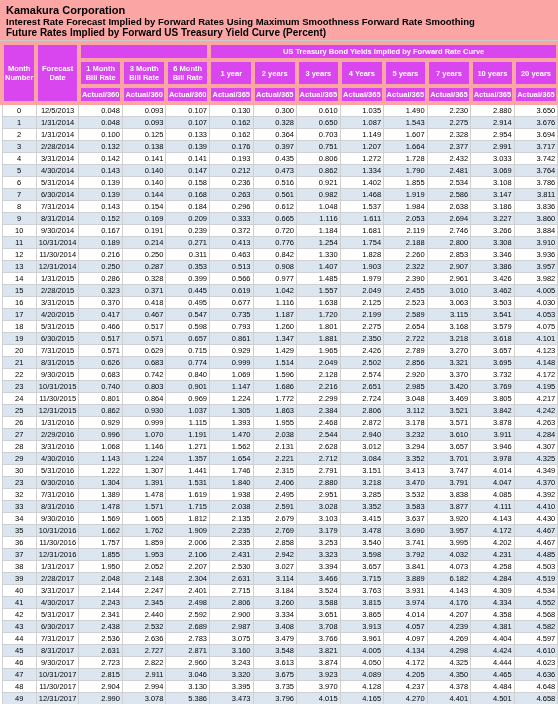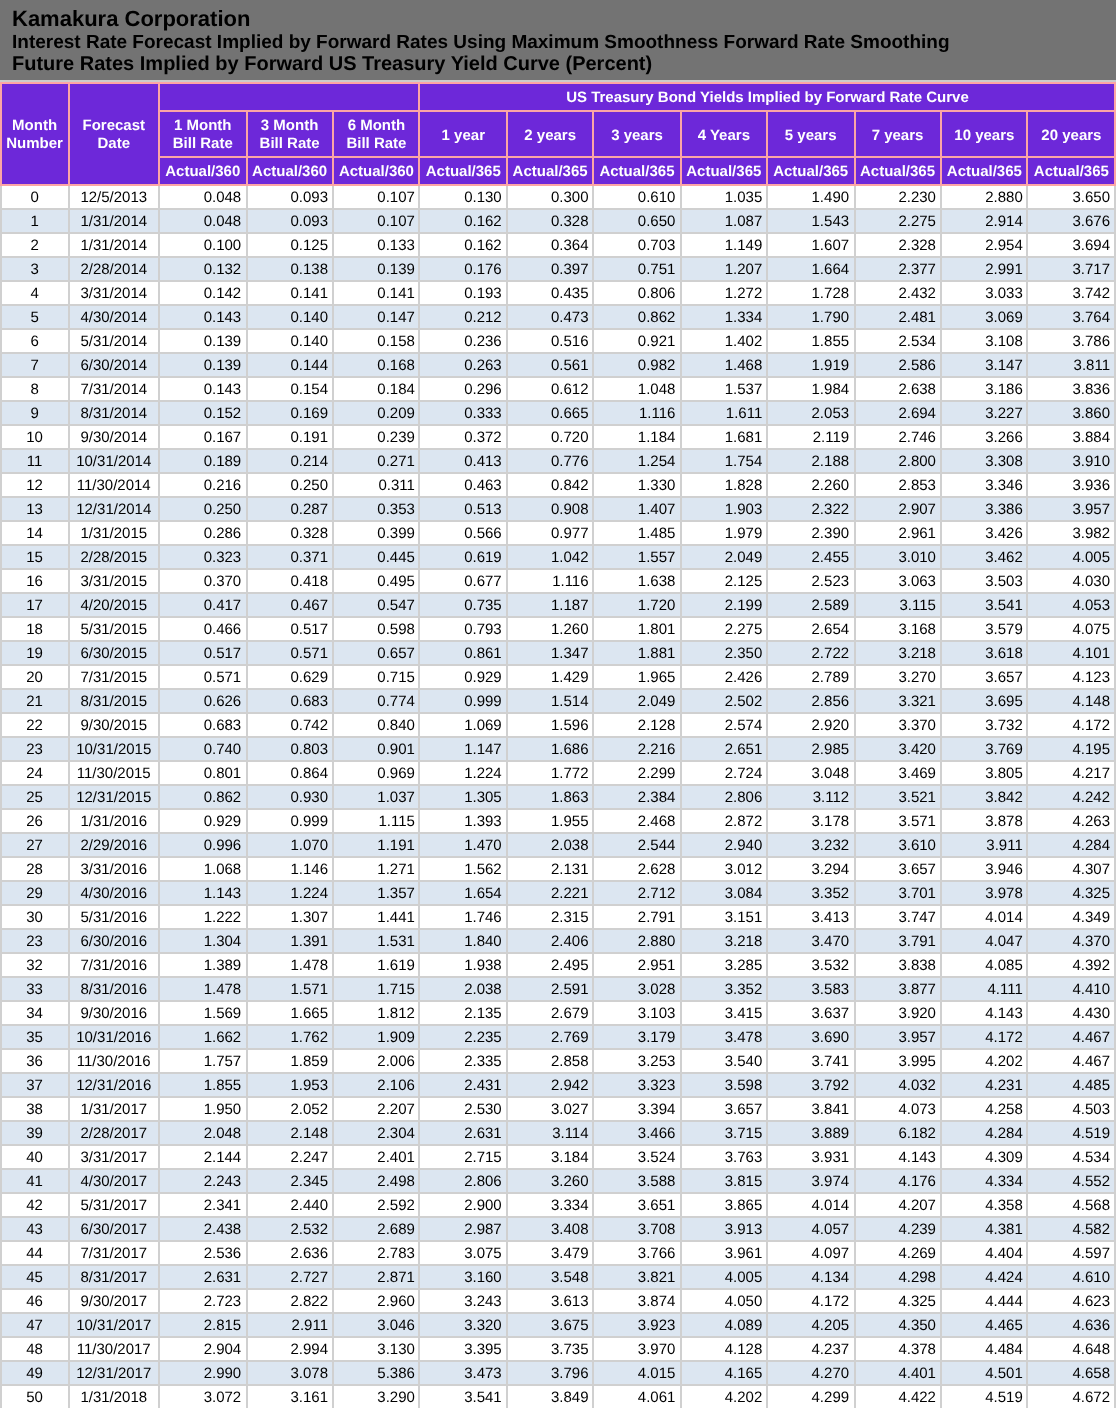--- a/index.html
+++ b/index.html
@@ -4,39 +4,39 @@
   <style>
     * { margin: 0; padding: 0; box-sizing: border-box; }
     body {
       font-family: Arial, sans-serif;
       font-size: 9px;
       background: #fff;
       width: 558px;
       overflow-x: auto;
     }
     #header {
-      background: #737373;
+      background: #fca5a5;
       padding: 4px 6px 2px 6px;
       border-bottom: 1px solid #ccc;
     }
     #current-date {
       font-size: 9px;
       color: #000;
     }
     table {
       width: 100%;
       border-collapse: collapse;
       font-size: 7.5px;
     }
     th {
-      background: #6d28d9;
+      background: #d946ef;
       color: #fff;
       text-align: center;
       padding: 2px 1px;
-      border: 1px solid #fca5a5;
+      border: 4px solid #fca5a5;
       font-weight: bold;
       white-space: nowrap;
     }
     td {
       text-align: right;
       padding: 1px 2px;
       border: 1px solid #d0d0d0;
       white-space: nowrap;
     }
     tr:nth-child(even) td {

